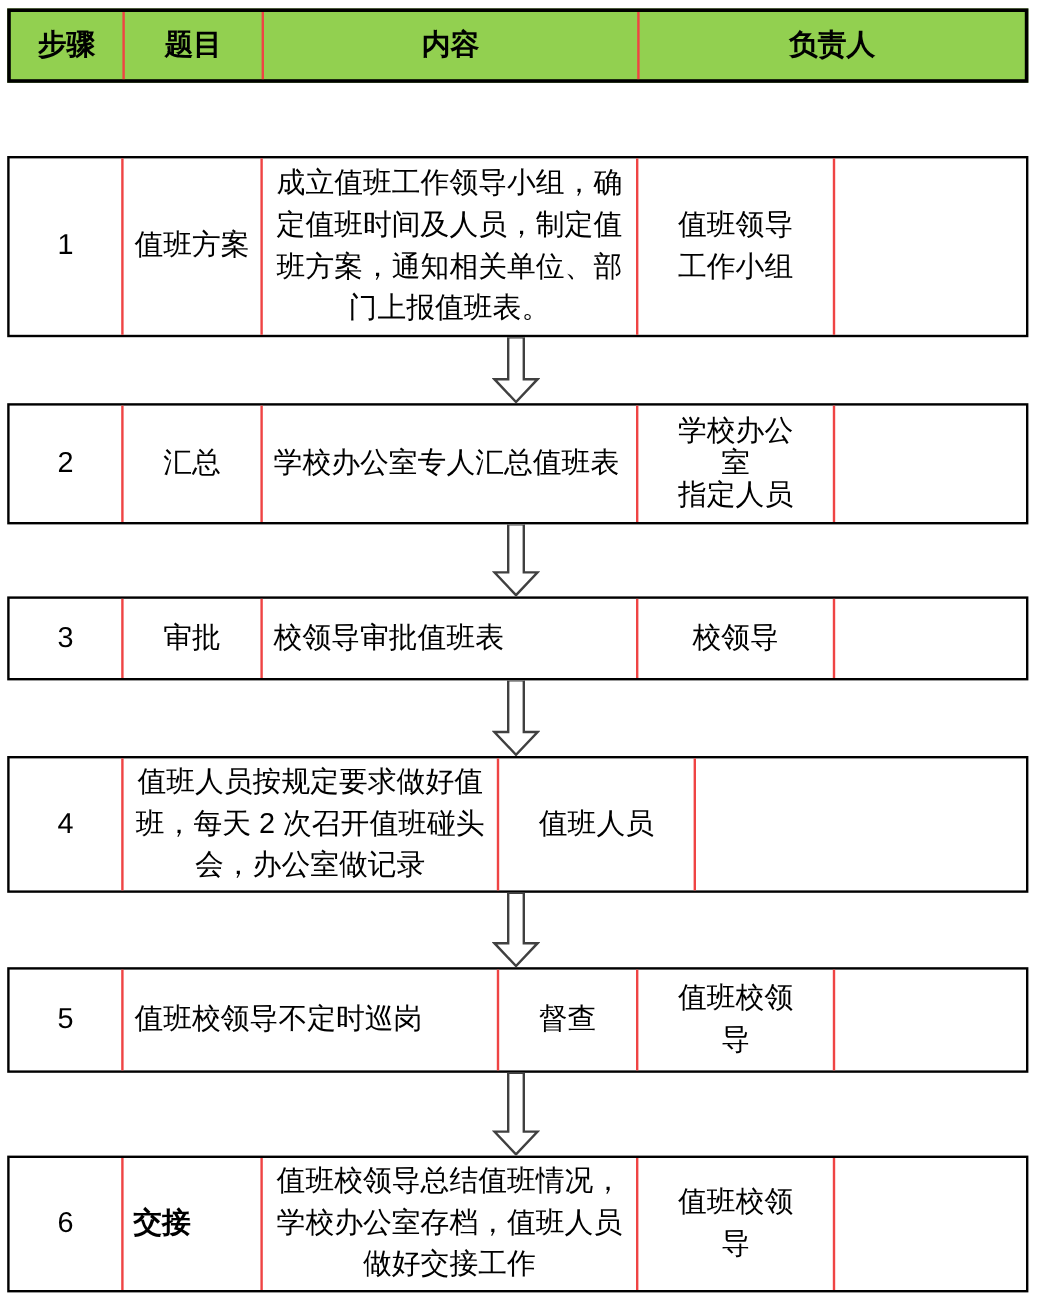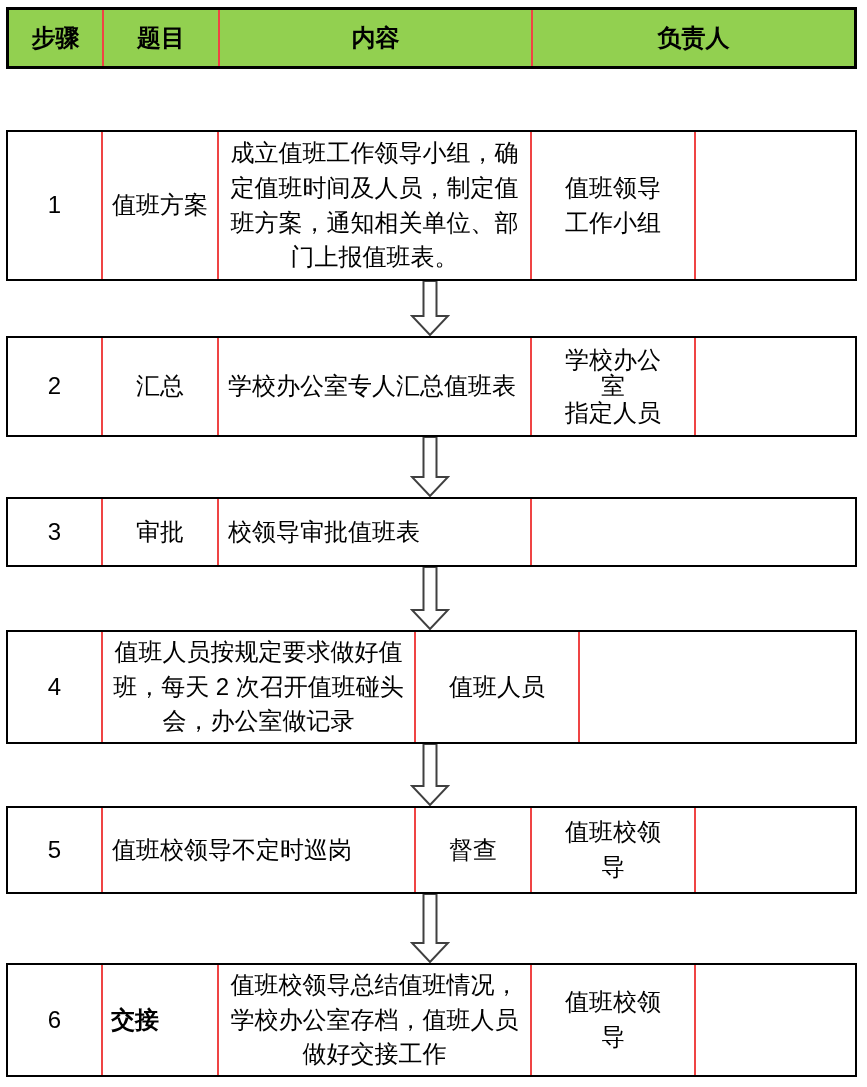--- a/index.html
+++ b/index.html
@@ -94,20 +94,21 @@
 <div class="arrow" id="a2">
   <svg viewBox="0 0 40 60" preserveAspectRatio="none" aria-hidden="true">
     <polygon points="13.5,0 26.5,0 26.5,40 38,40 20,59 2,40 13.5,40" fill="#ffffff" stroke="#404040" stroke-width="2"></polygon>
   </svg>
 </div>
 
 <div class="trow" id="r3">
   <div class="cell c-step">3</div>
   <div class="cell c-title">审批</div>
   <div class="cell c-content">校领导审批值班表</div>
+  <div class="cell c-resp">校领导</div>
   <div class="cell c-time"></div>
 </div>
 
 <div class="arrow" id="a3">
   <svg viewBox="0 0 40 63" preserveAspectRatio="none" aria-hidden="true">
     <polygon points="13.5,0 26.5,0 26.5,43 38,43 20,62 2,43 13.5,43" fill="#ffffff" stroke="#404040" stroke-width="2"></polygon>
   </svg>
 </div>
 
 <div class="trow" id="r4">

